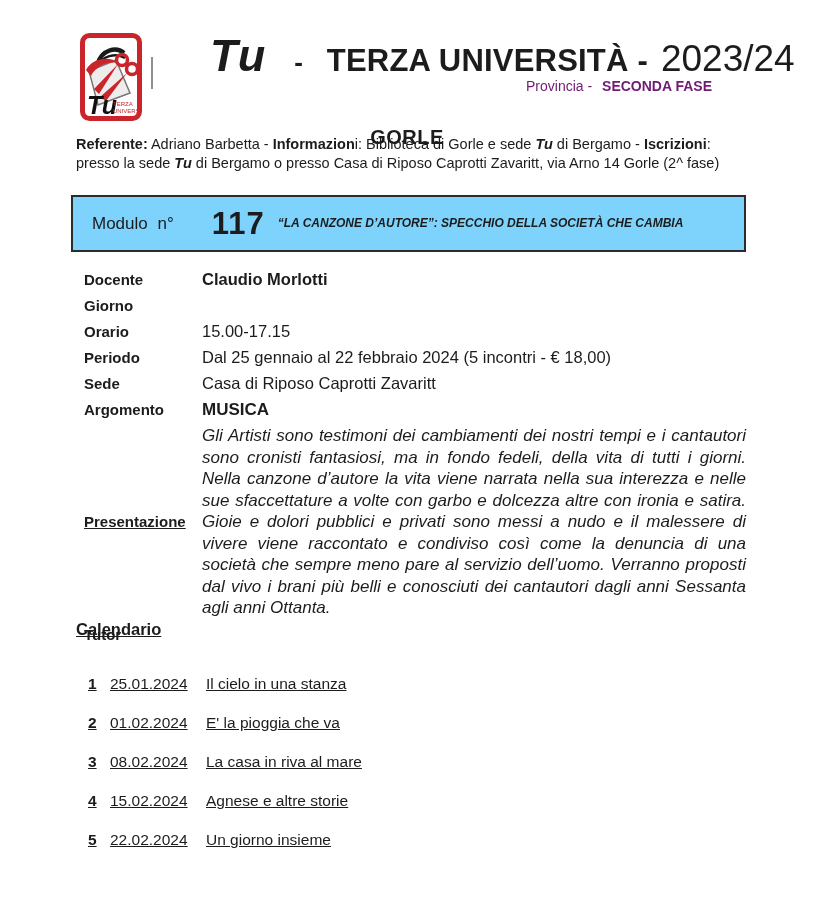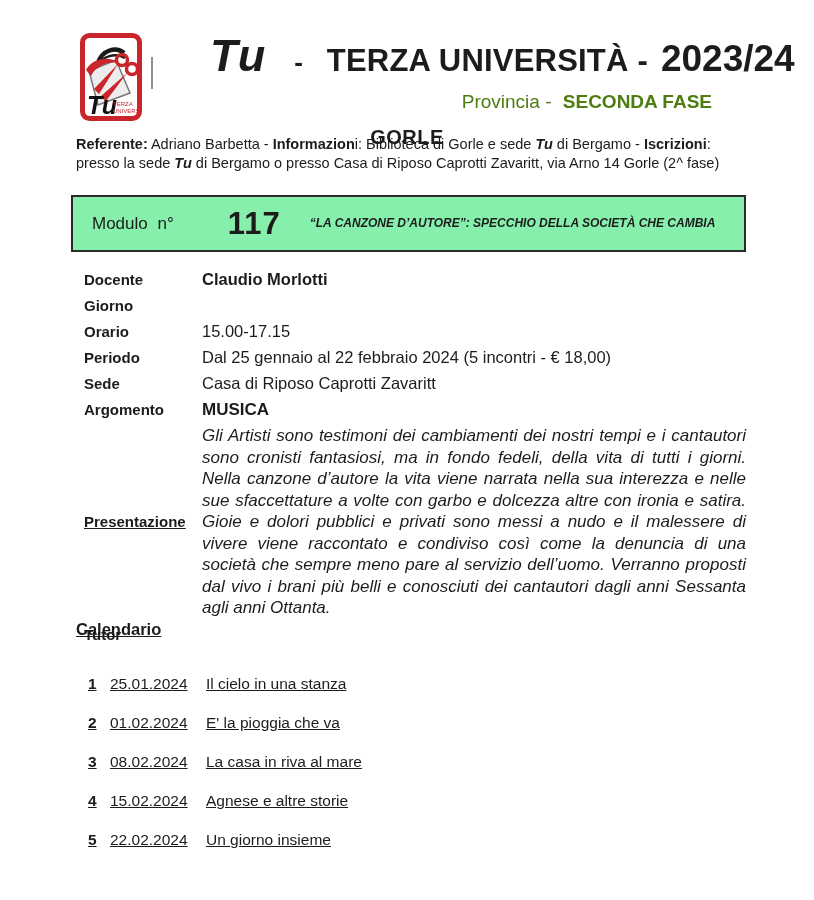--- a/index.html
+++ b/index.html
@@ -7,32 +7,32 @@
     position:relative;width:814px;height:900px;background:#ffffff;overflow:hidden;
     font-family:"Liberation Sans","DejaVu Sans",sans-serif;color:#1c1c1c;
   }
   
   .logo{position:absolute;left:80px;top:33px;width:62px;height:88px;}
   .logo-sep{position:absolute;left:151px;top:57px;width:2px;height:32px;background:#8f8f8f;}
   .masthead{position:absolute;left:210px;top:33px;display:flex;align-items:baseline;white-space:nowrap;}
   .mh-tu{font-size:45px;line-height:1;font-weight:bold;font-style:italic;letter-spacing:1px;}
   .mh-dash{font-size:26px;line-height:1;font-weight:bold;margin-left:28px;}
   .mh-name{font-size:31px;line-height:1;font-weight:bold;margin-left:24px;letter-spacing:0.2px;}
-  .mh-year{font-size:37px;line-height:1;font-weight:bold;margin-left:13px;}
-  .subtitle{position:absolute;top:92px;right:102px;font-size:19px;line-height:1.1;color:#4d7c0f;white-space:nowrap;}
+  .mh-year{font-size:37px;line-height:1;font-weight:normal;margin-left:13px;}
+  .subtitle{position:absolute;top:79px;right:102px;font-size:14px;line-height:1.1;color:#701a75;white-space:nowrap;}
   .sub-fase{font-weight:bold;margin-left:6px;}
   .location{position:absolute;left:0;top:126px;width:100%;text-align:center;
     font-size:20px;font-weight:bold;letter-spacing:0.5px;}
   .info{position:absolute;left:76px;top:135px;width:671px;margin:0;
     font-size:14.5px;line-height:19px;}
   .info b{font-weight:bold;}
   .tu-i{font-style:italic;}
   
   .module-box{position:absolute;left:71px;top:195px;width:671px;height:53px;
-    border:2px solid #2b2b2b;display:flex;align-items:center;background:#86efac;gap:16px;}
+    border:2px solid #2b2b2b;display:flex;align-items:center;background:#7dd3fc;}
   .mod-label{margin-left:19px;font-size:17px;word-spacing:5px;white-space:nowrap;}
   .mod-num{margin-left:38px;font-size:31px;font-weight:bold;letter-spacing:1px;}
   .mod-title{margin-left:13px;width:462px;font-size:12px;font-weight:bold;font-style:italic;
     line-height:21px;}
   
   .fields{position:absolute;left:76px;top:269px;width:670px;}
   .frow{display:flex;margin-bottom:5px;min-height:21px;}
   .flabel{flex:0 0 126px;padding-left:8px;box-sizing:border-box;
     font-weight:bold;font-size:15px;line-height:21px;}
   .fvalue{flex:1;font-size:16.5px;line-height:21px;}

